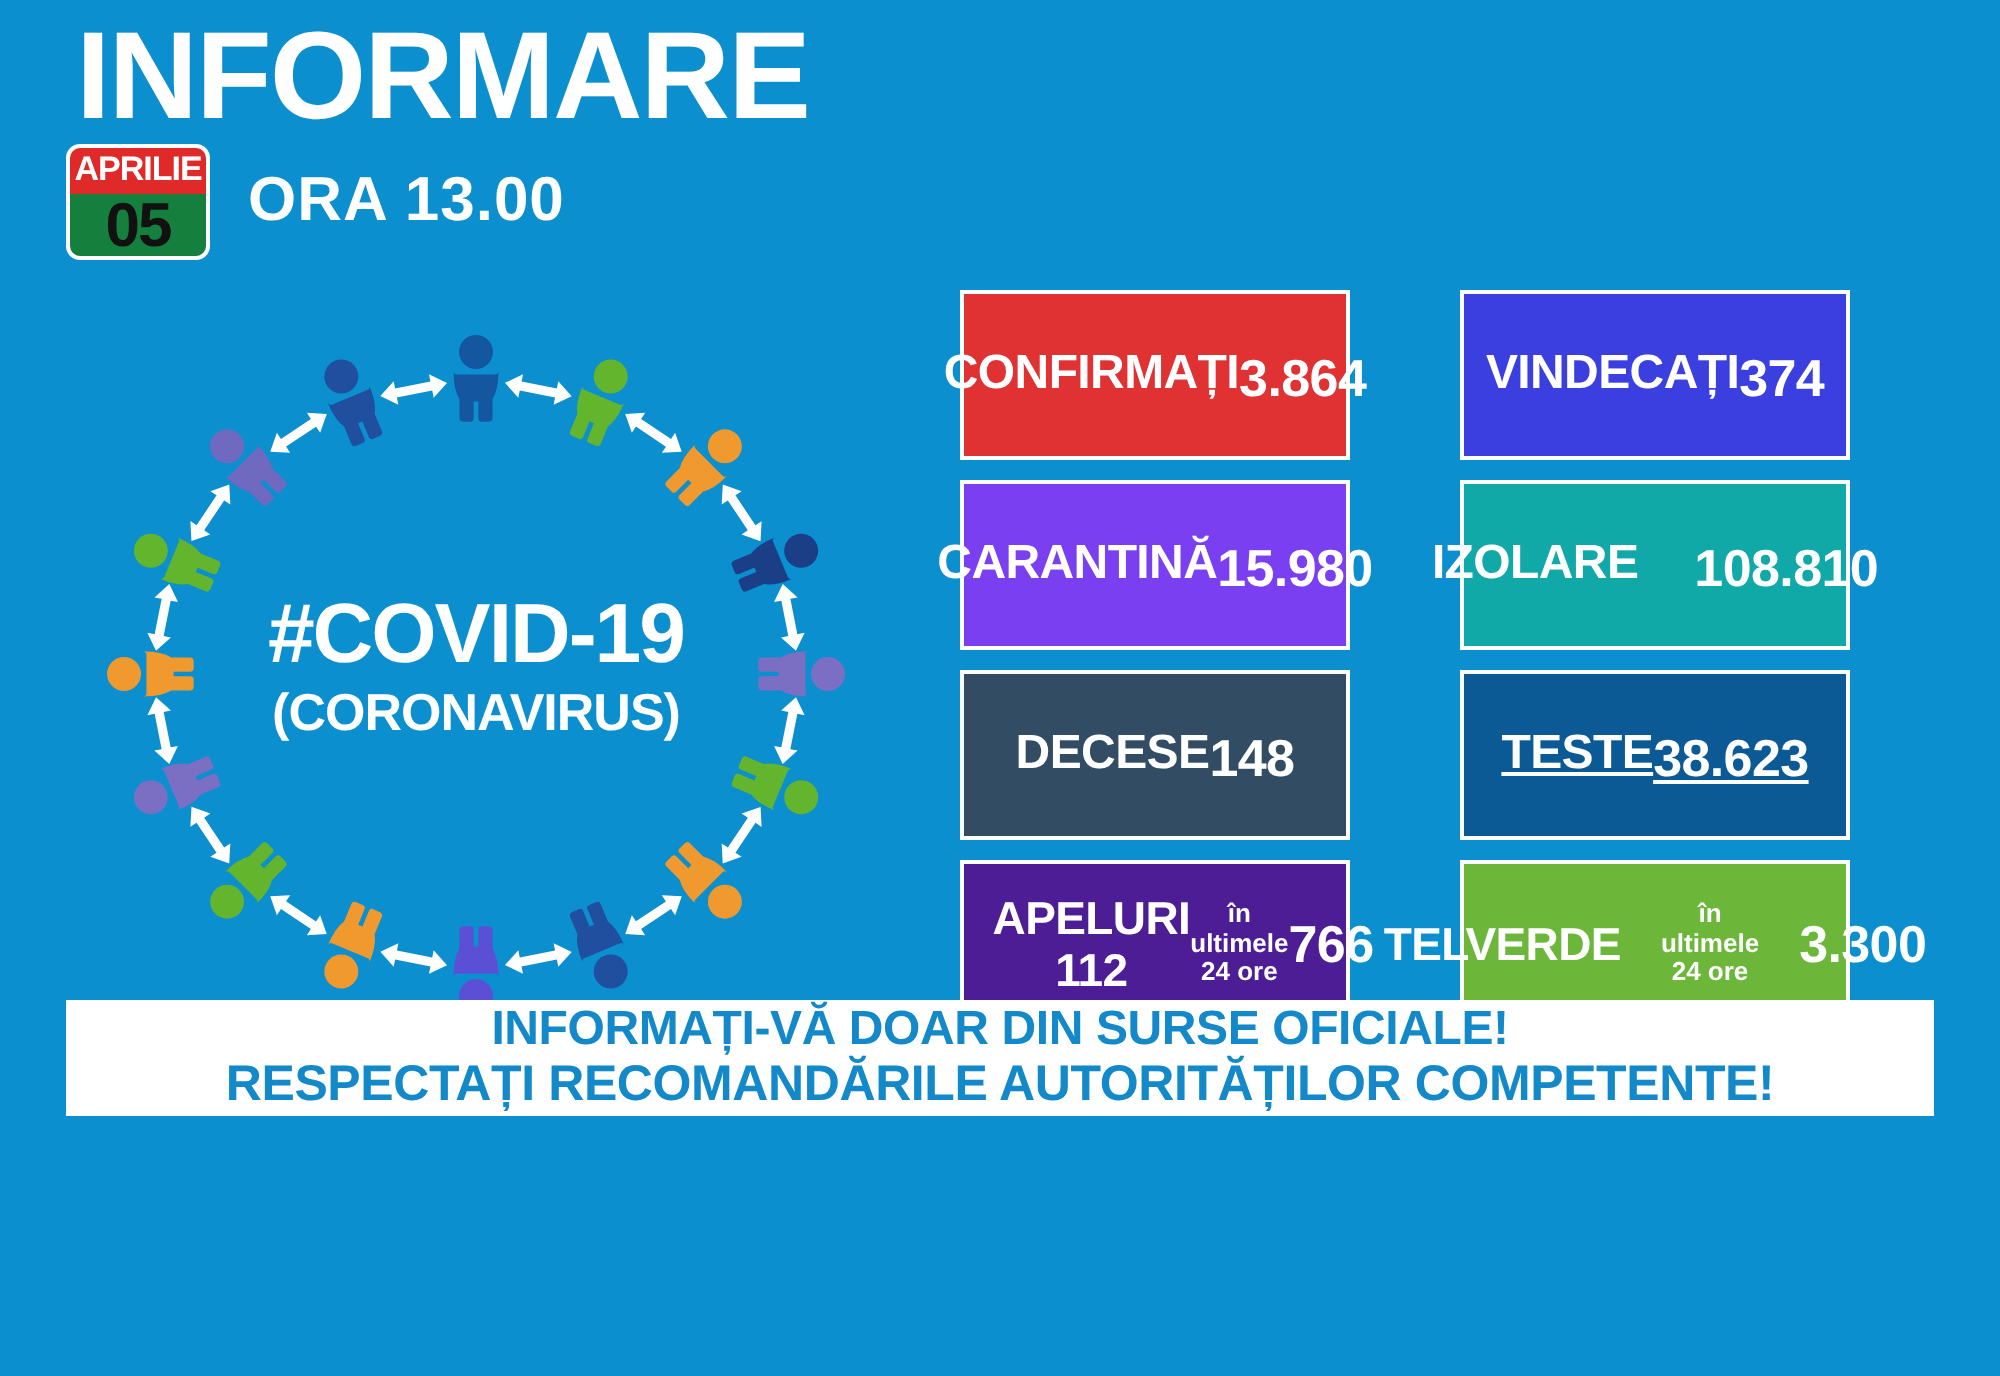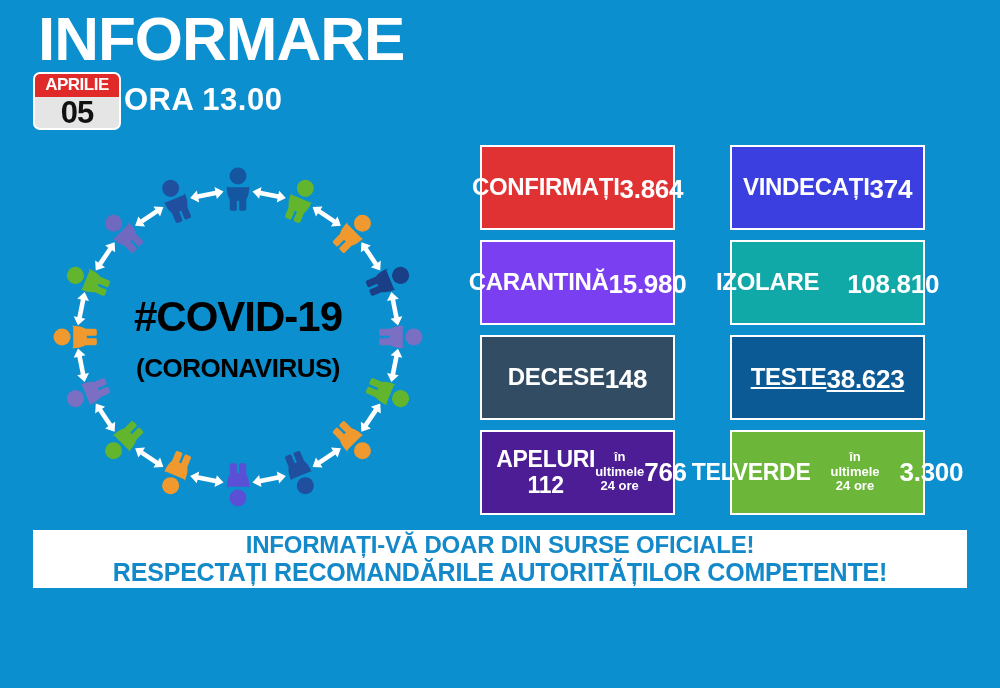--- a/index.html
+++ b/index.html
@@ -31,41 +31,41 @@
     font-weight: bold;
     color: #ffffff;
     letter-spacing: -1px;
     line-height: 1.05;
   }
 
   
   #calendar {
     position: absolute;
     left: 33px; top: 72px;
-    width: 88px; height: 58px;
+    width: 72px; height: 58px;
     background: #ffffff;
     border-radius: 7px;
     border: 2px solid #ffffff;
     overflow: hidden;
     display: flex;
     flex-direction: column;
   }
   #cal-month {
     background: #e02a2a;
     color: #ffffff;
     font-size: 17px;
     font-weight: bold;
     text-align: center;
     line-height: 22px;
     height: 23px;
     letter-spacing: -0.5px;
   }
   #cal-day {
     flex: 1;
-    background: #e5e5e5;
+    background: #15803d;
     color: #111111;
     font-size: 31px;
     font-weight: bold;
     text-align: center;
     line-height: 31px;
     letter-spacing: -1px;
   }
 
   #hour {
     position: absolute;
@@ -82,34 +82,34 @@
     left: 28px; top: 155px;
     width: 420px; height: 365px;
   }
   #covid-graphic svg { display: block; width: 420px; height: 365px; }
 
   #covid-label {
     position: absolute;
     left: 0; top: 140px;
     width: 420px;
     text-align: center;
-    color: #000000;
+    color: #ffffff;
     pointer-events: none;
   }
   #covid-title {
     font-size: 42px;
     font-weight: bold;
     letter-spacing: -1px;
     line-height: 1.05;
   }
   #covid-sub {
     font-size: 26px;
     font-weight: bold;
     letter-spacing: -0.5px;
-    margin-top: 14px;
+    margin-top: 2px;
   }
 
   
   #stats {
     position: absolute;
     left: 480px; top: 145px;
     width: 445px;
     display: grid;
     grid-template-columns: 195px 195px;
     grid-column-gap: 55px;
@@ -144,21 +144,21 @@
     letter-spacing: -0.3px;
     line-height: 1.2;
     margin-top: 4px;
   }
   .stat-box.compact .stat-value { margin-top: 0px; }
   .stat-box.compact .stat-label { font-size: 23px; }
 
   
   #notice {
     position: absolute;
-    left: 33px; top: 530px;
+    left: 33px; top: 500px;
     width: 934px;
     height: 58px;
     background: #ffffff;
     border: 2px solid #ffffff;
     display: flex;
     flex-direction: column;
     align-items: center;
     justify-content: center;
     text-align: center;
   }

